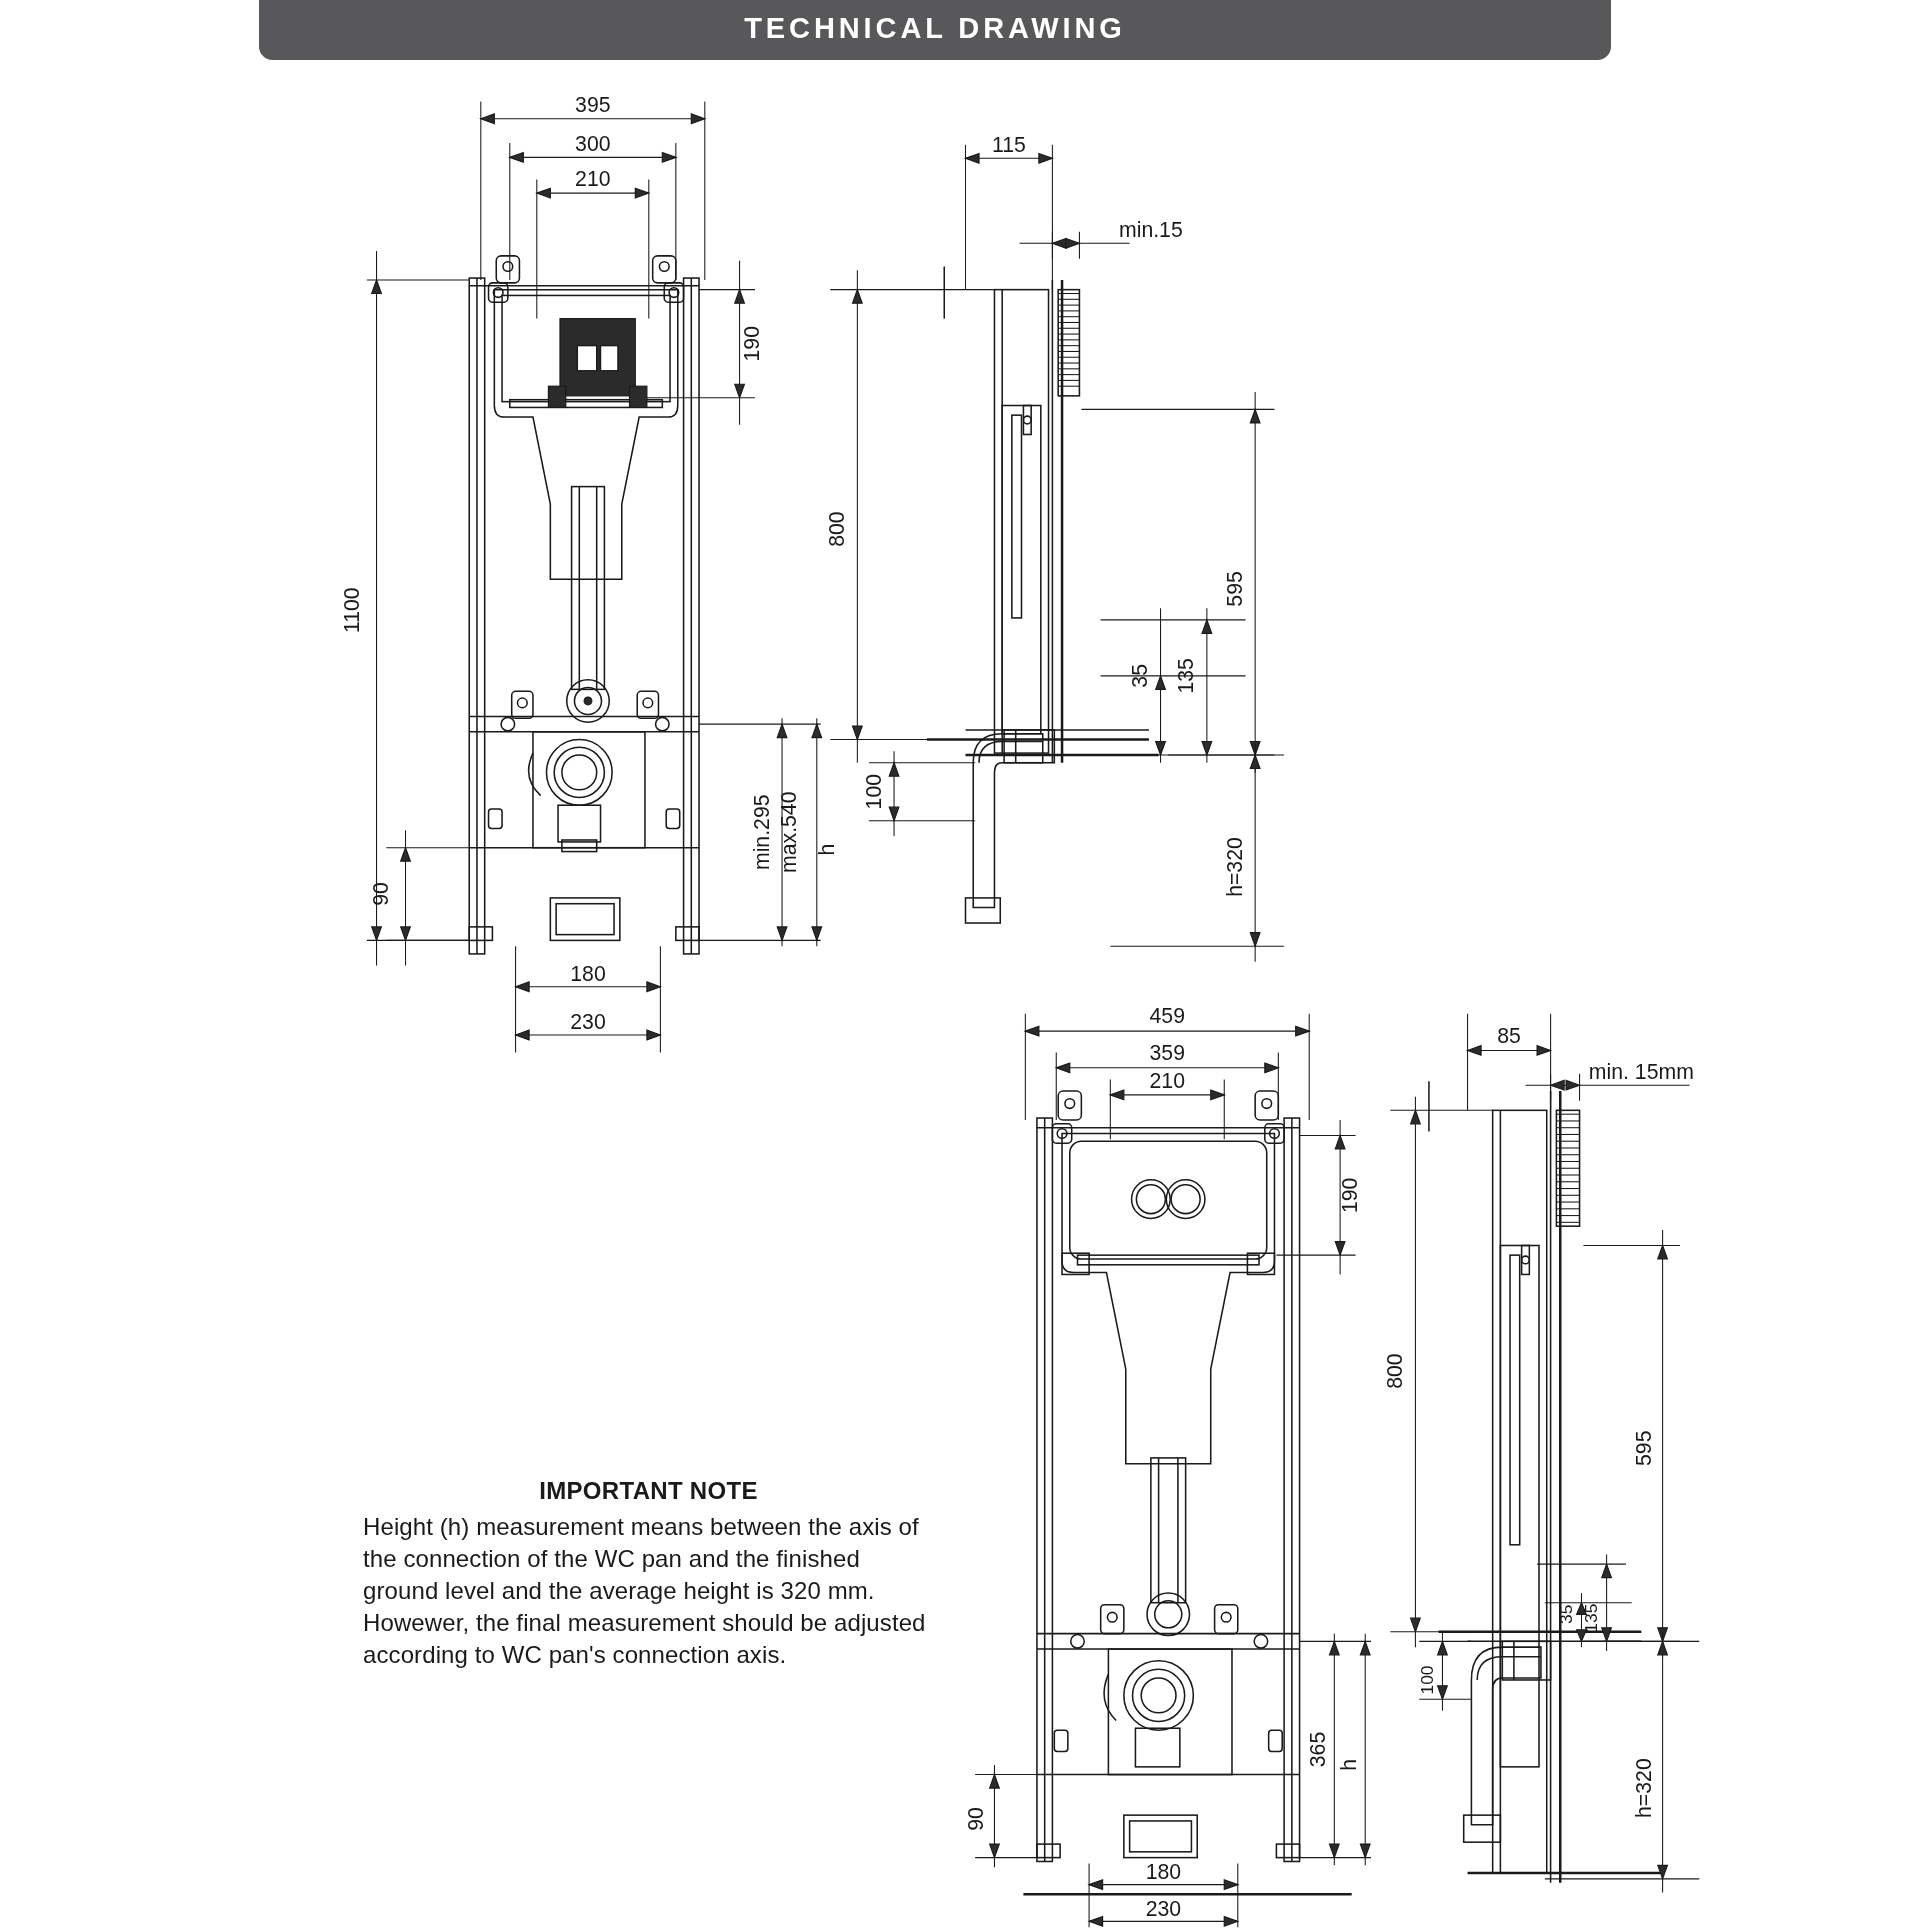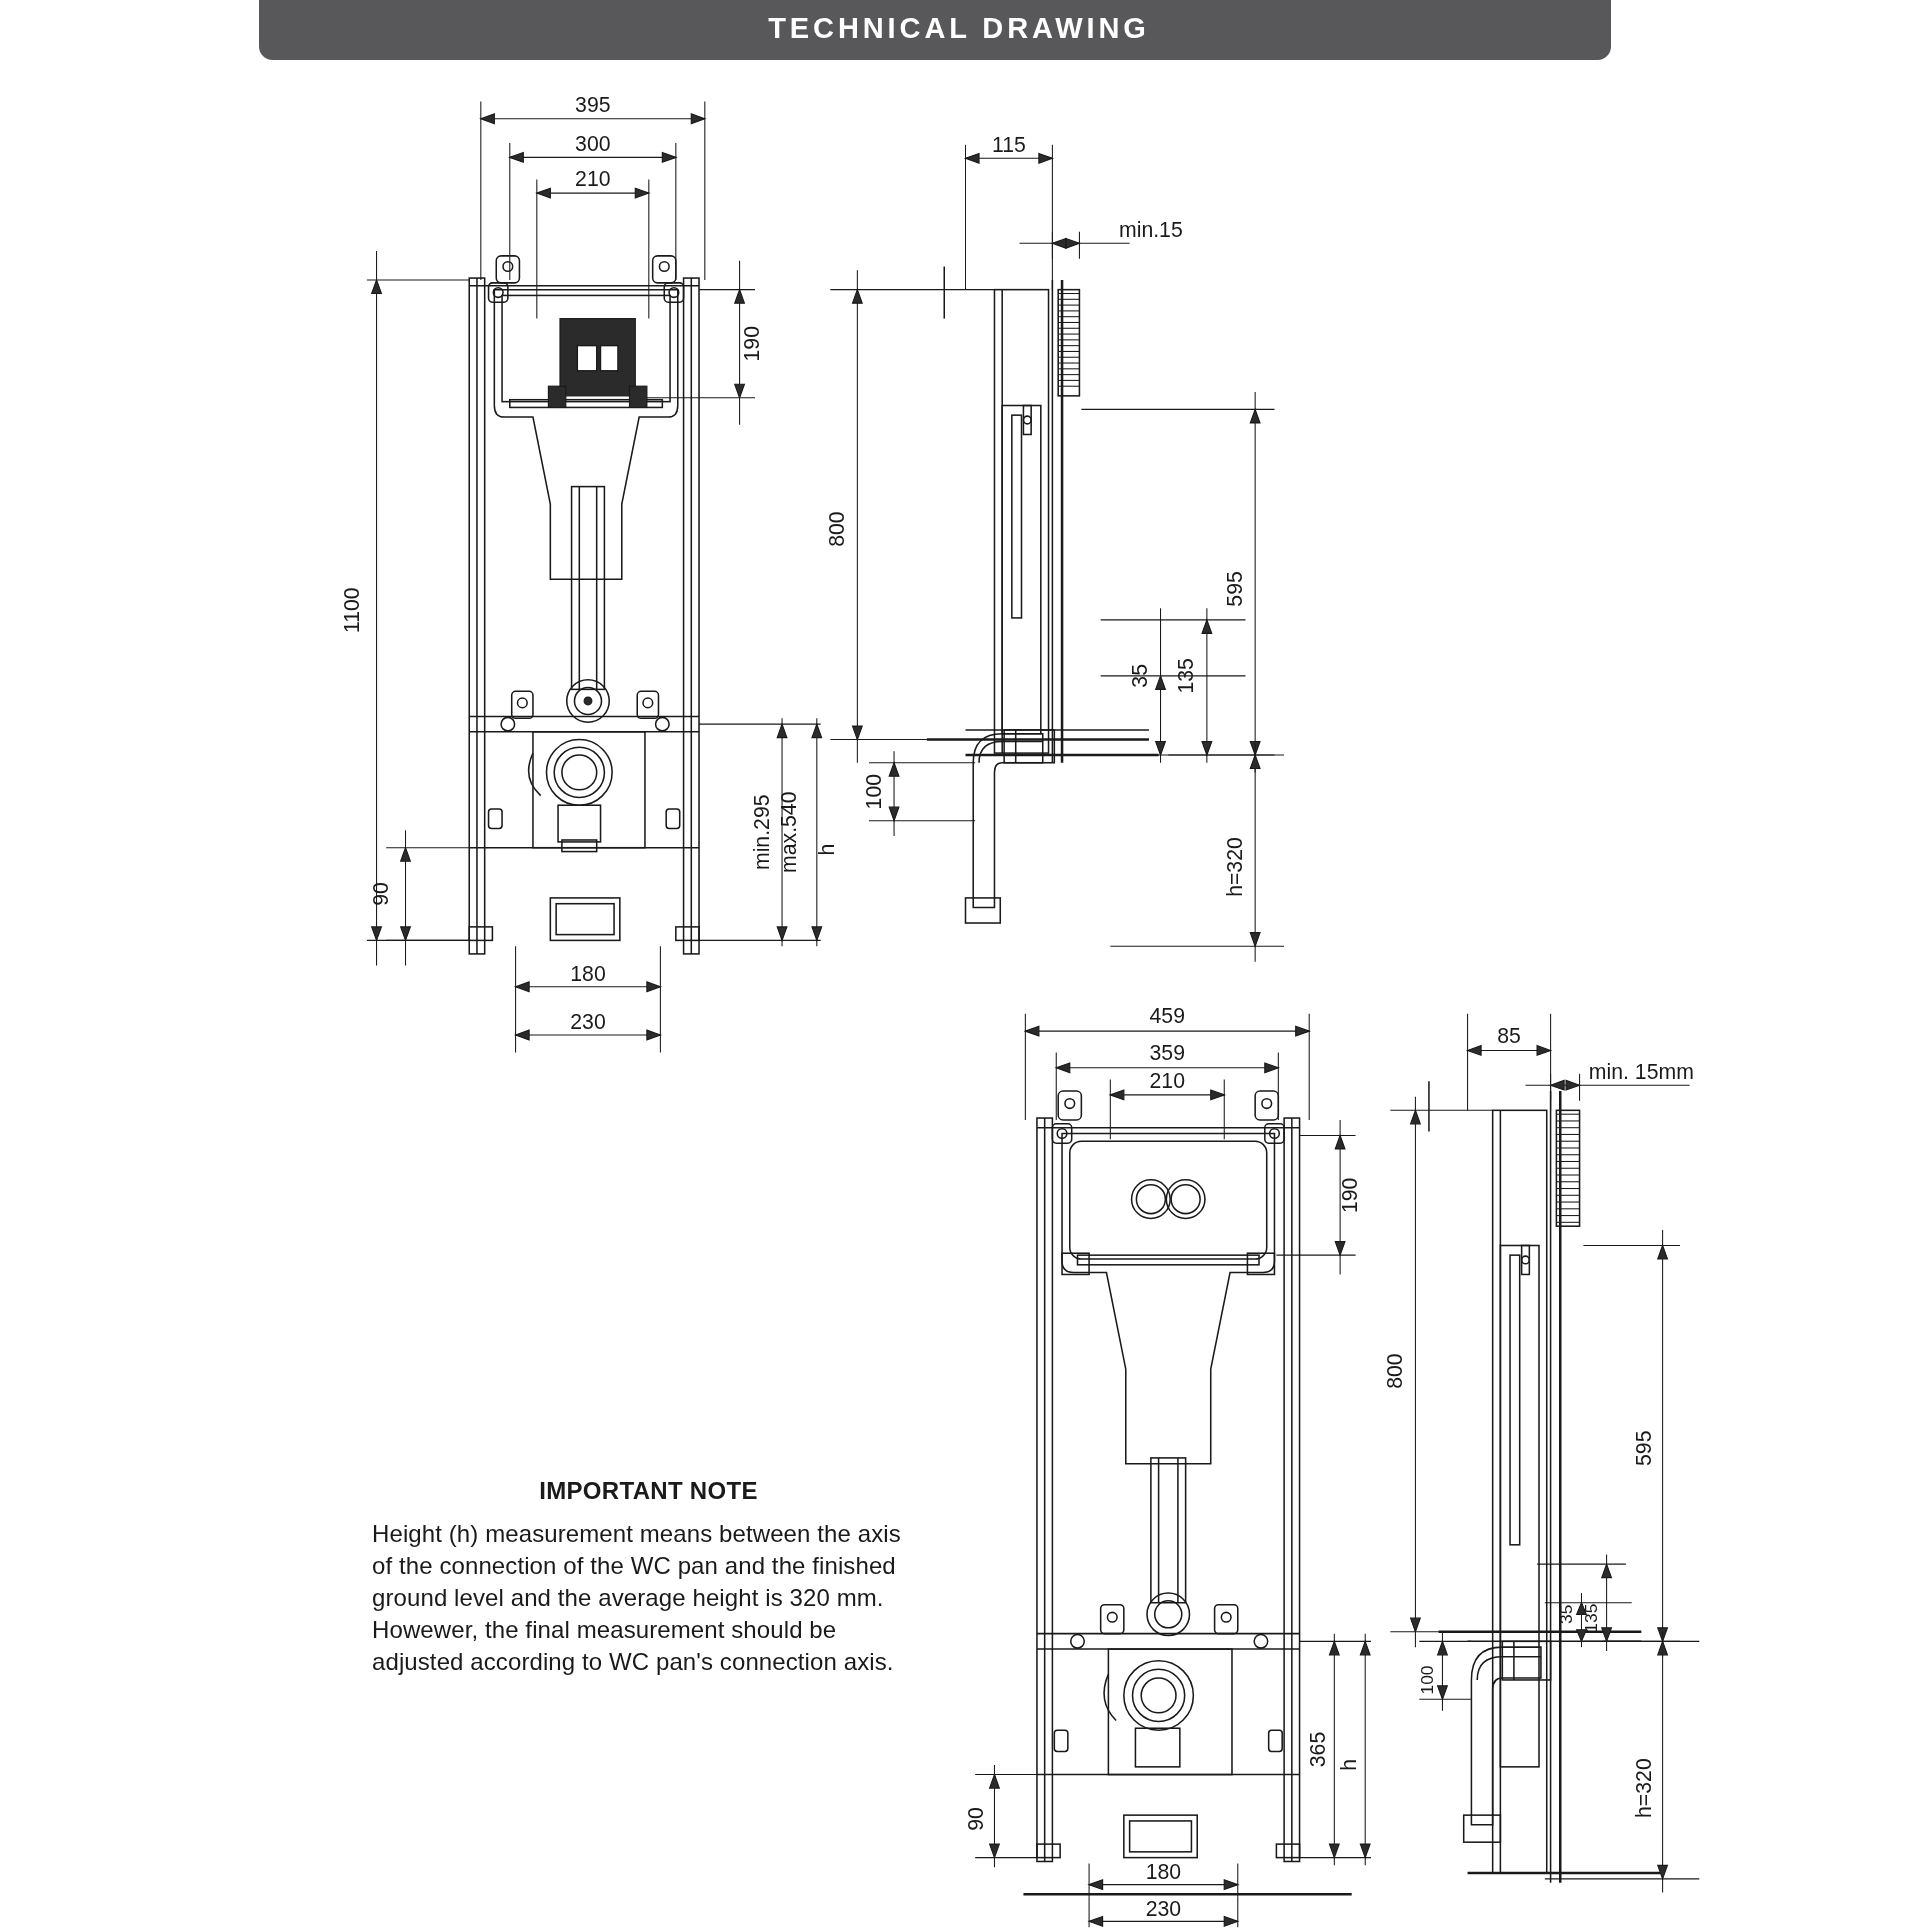--- a/index.html
+++ b/index.html
@@ -32,41 +32,40 @@
     left: 0;
     top: 0;
     width: 100%;
     height: 60px;
     line-height: 56px;
     text-align: center;
     color: #ffffff;
     font-size: 29px;
     font-weight: bold;
     letter-spacing: 3.9px;
-    padding-left: 24px;
   }
 
   
   #note-block {
     position: absolute;
     left: 359px;
     top: 1477px;
     width: 579px;
   }
   #note-title {
     font-size: 24px;
     font-weight: bold;
     margin: 0 0 5.8px 0;
     letter-spacing: 0.3px;
     text-align: center;
   }
   #note-body {
     font-size: 24px;
     line-height: 32px;
-    margin: 13px;
+    margin: 4px;
     letter-spacing: 0.1px;
   }
 
   
   #drawing {
     position: absolute;
     left: 0;
     top: 0;
     width: 1931px;
     height: 1931px;

